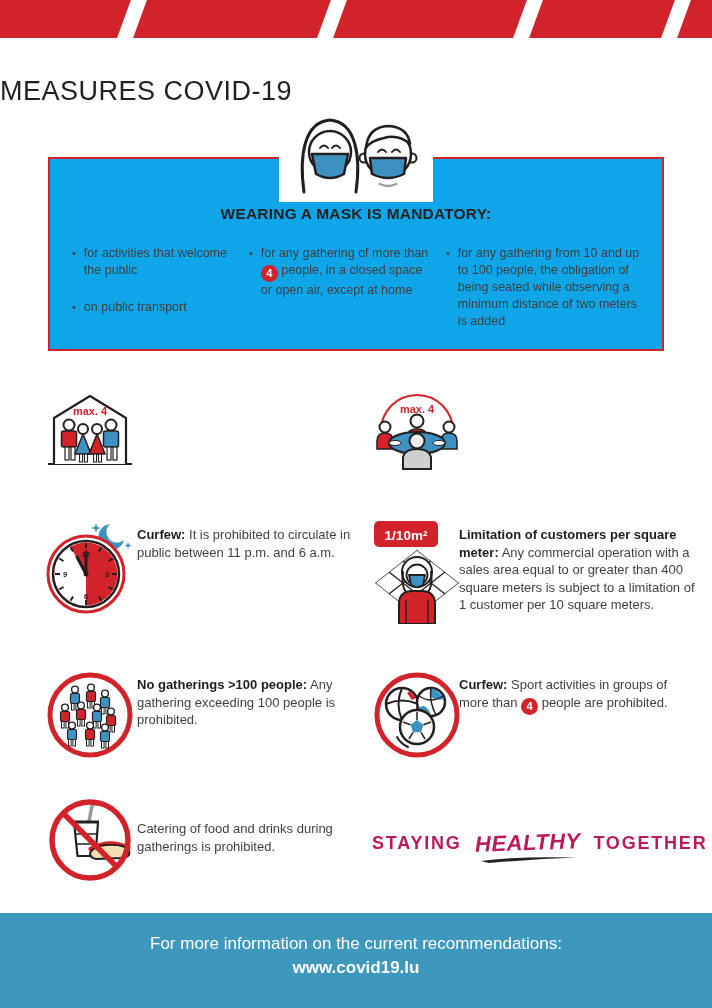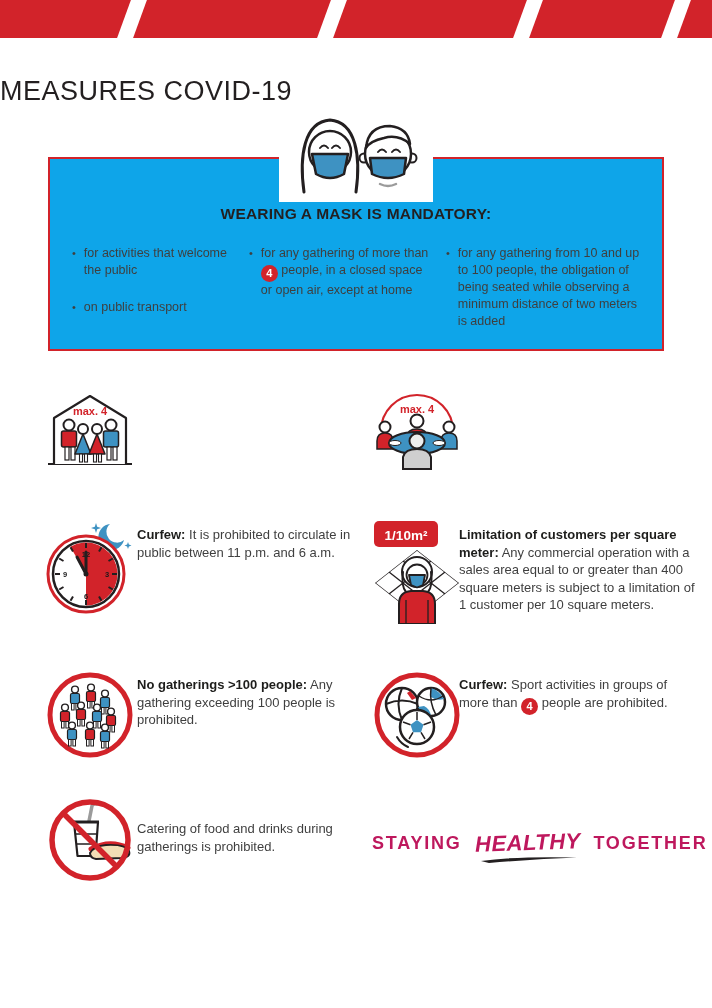--- a/index.html
+++ b/index.html
@@ -355,14 +355,18 @@
     <span class="w">STAYING</span>
     <span class="healthy-wrap">
       <span class="healthy">HEALTHY</span>
       <svg class="swoosh" width="104" height="9" viewBox="0 0 104 9">
         <path d="M4,6 Q40,1 100,2.5 Q60,4 12,8 Z" fill="#231f20"></path>
       </svg>
     </span>
     <span class="w">TOGETHER</span>
   </div>
 
+  <div class="footer">
+    <div class="l1">For more information on the current recommendations:</div>
+    <div class="l2"><a href="#">www.covid19.lu</a></div>
+  </div>
 
 </div>
 
 </body></html>

